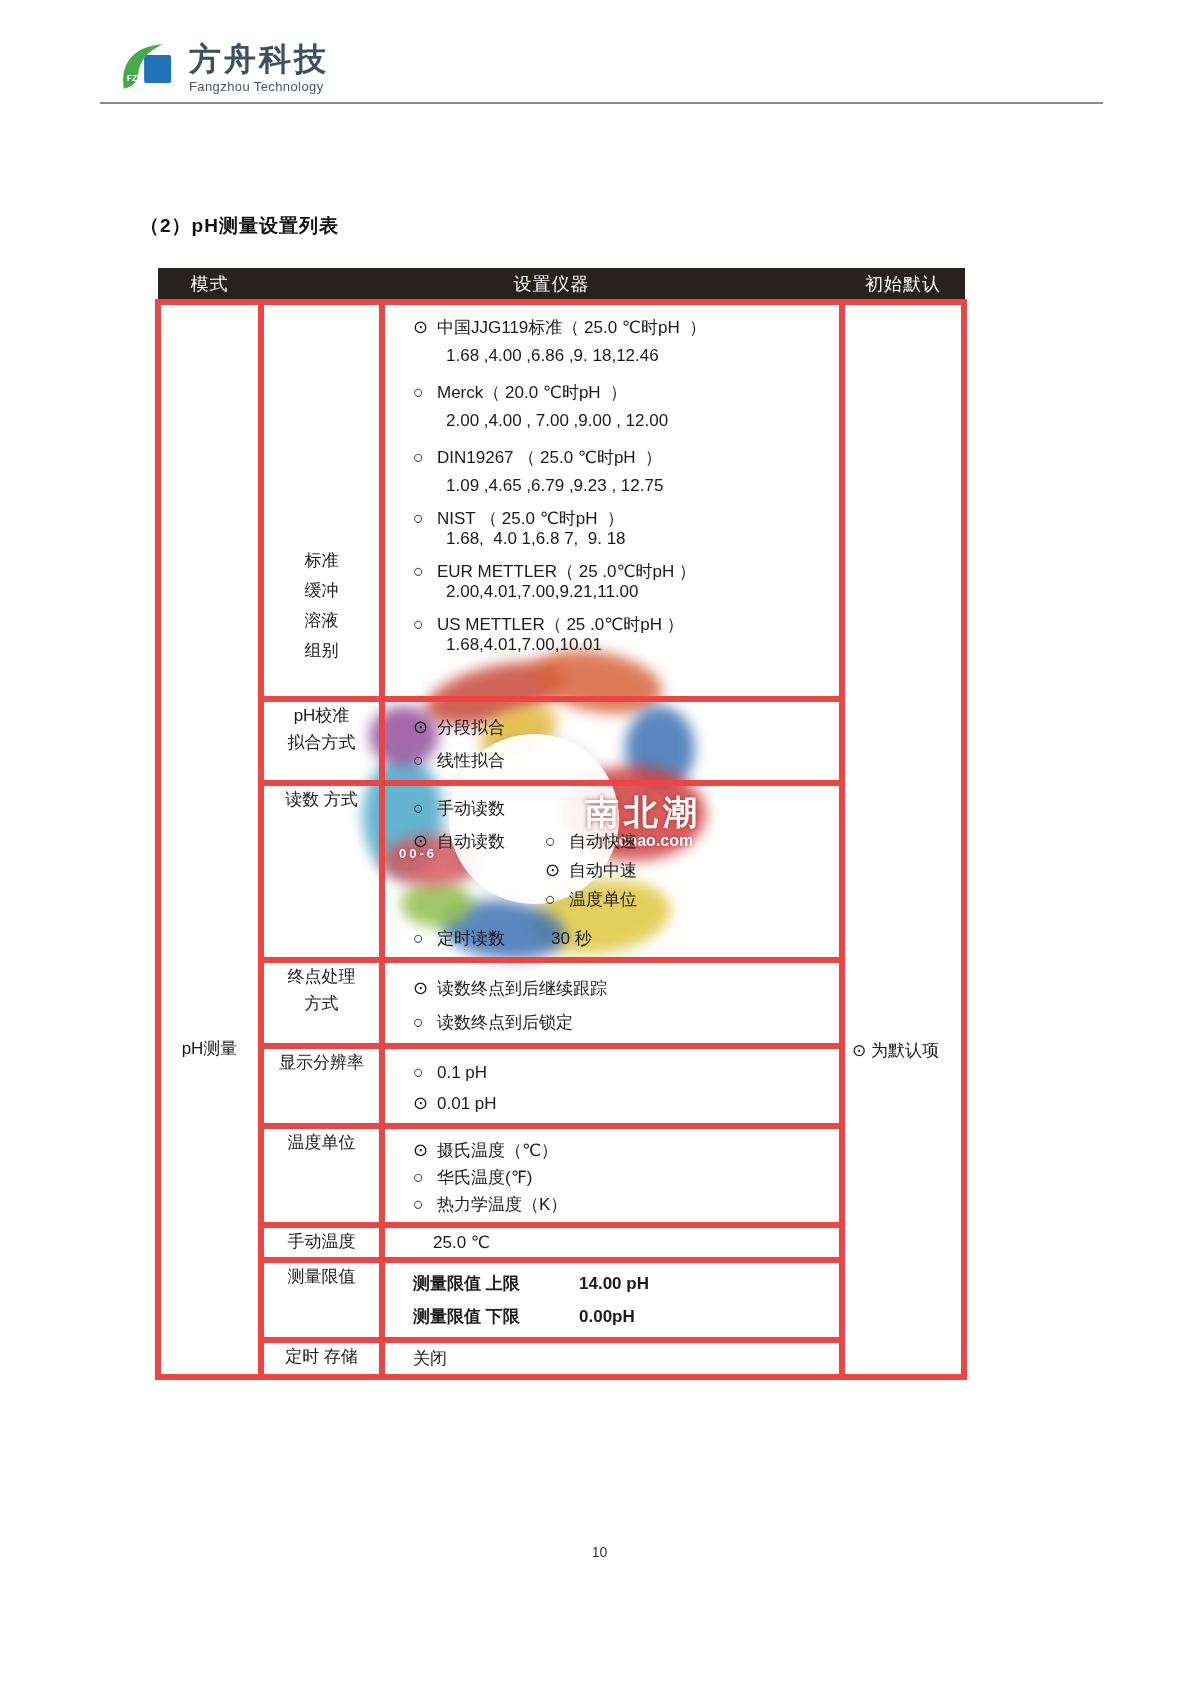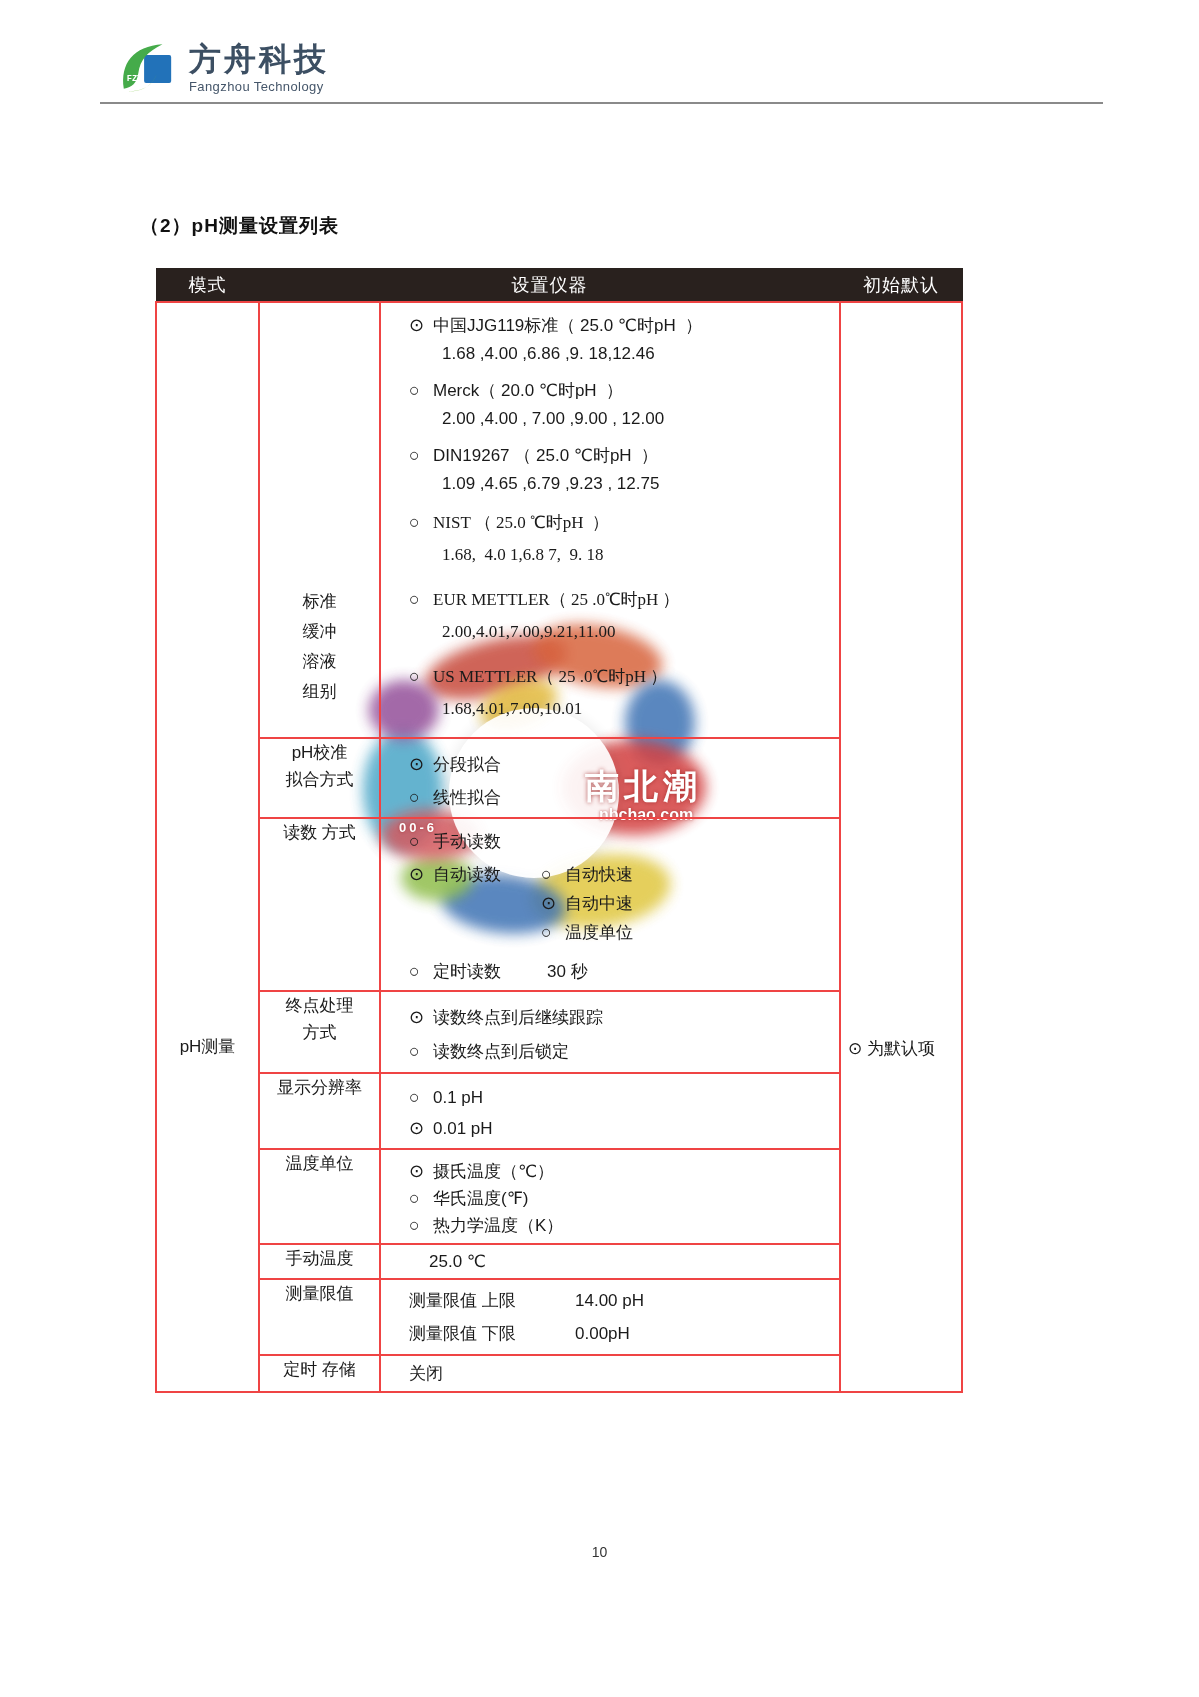--- a/index.html
+++ b/index.html
@@ -15,21 +15,21 @@
   .logo-box { width:58px; height:53px;font-family:Liberation Mono, monospace; }
   .company-block { display:flex; flex-direction:column; }
   .company-cn { font-size:32px; font-weight:bold; color:#3c4f63; letter-spacing:3px; line-height:34px; }
   .company-en { font-size:13px; color:#45566a; margin-top:3px; letter-spacing:0.4px; }
   .header-rule { position:absolute; left:100px; top:102px; width:1003px; border-top:2px solid #8a8a8a; z-index:3; }
 
   
   .section-title { position:absolute; left:140px; top:213px; font-size:19px; font-weight:bold; color:#111; z-index:3; letter-spacing:1px; }
 
   
-  .watermark { position:absolute; left:363px; top:622px; width:345px; height:345px; z-index:1; opacity:0.92; }
+  .watermark { position:absolute; left:363px; top:648px; width:345px; height:345px; z-index:1; opacity:0.92; }
   .wm-blob { position:absolute; border-radius:50%; filter:blur(7px); opacity:0.85; }
   .wm-b1 { left:60px; top:18px; width:145px; height:55px; background:#c23a2a; transform:rotate(-14deg); }
   .wm-b2 { left:170px; top:4px; width:130px; height:60px; background:#d4562c; transform:rotate(10deg); }
   .wm-b3 { left:262px; top:58px; width:70px; height:85px; background:#2d66ad; }
   .wm-b4 { left:198px; top:118px; width:145px; height:95px; background:#cf2f2f; }
   .wm-b5 { left:168px; top:233px; width:140px; height:72px; background:#ddc22f; transform:rotate(-8deg); }
   .wm-b6 { left:78px; top:253px; width:125px; height:58px; background:#2d66ad; transform:rotate(6deg); }
   .wm-b7 { left:38px; top:233px; width:72px; height:46px; background:#86b83c; }
   .wm-b8 { left:0px; top:108px; width:80px; height:120px; background:#3a9ec2; }
   .wm-b9 { left:6px; top:58px; width:70px; height:60px; background:#8a4090; }
@@ -47,21 +47,21 @@
   
   .settings-table {
     position:absolute; left:155px; top:268px; width:806px; z-index:2;
     border-collapse:collapse; table-layout:fixed; background:transparent;
     font-size:17px; color:#1a1a1a;
   }
   .settings-table th {
     background:#29211e; color:#ffffff; font-size:18px; font-weight:normal;
     height:33px; border:1px solid #29211e; letter-spacing:1px;
   }
-  .settings-table td { border:2px solid #ef4444; vertical-align:top; background:transparent; }
+  .settings-table td { border:6px solid #ef4444; vertical-align:top; background:transparent; }
 
   tr.r1 td.rh { height:397px; }
   tr.r2 td { height:71px; }
   tr.r3 td { height:169px; }
   tr.r4 td { height:73px; }
   tr.r5 td { height:72px; }
   tr.r6 td { height:93px; }
   tr.r7 td { height:35px; }
   tr.r8 td { height:73px; }
   tr.r9 td { height:37px; }
@@ -75,21 +75,21 @@
   .label-cell.bottom { vertical-align:bottom; padding-bottom:30px; line-height:30px; }
 
   .content-cell { padding:8px 10px 4px 28px; }
   .content-cell.v-mid { vertical-align:middle; padding-top:0; padding-bottom:0; }
 
   .opt-line { line-height:28px; white-space:pre-wrap; }
   .bullet { display:inline-block; width:24px; font-size:18px; }
   .opt-values { line-height:28px; white-space:pre-wrap;margin-left:33px; }
   .opt-group { margin-bottom:8px; }
   .opt-group.gap-lg { margin-bottom:12px; }
-  .opt-group.sp-lg .opt-line, .opt-group.sp-lg .opt-values { line-height:32px;font-family:Liberation Serif, serif; }
+  .opt-group.sp-lg .opt-line, .opt-group.sp-lg .opt-values { line-height:20px; }
 
   .fitting-cell .opt-line { line-height:31px; margin-top:2px; }
   .endpoint-cell .opt-line { line-height:32px; margin-top:1px; }
   .resolution-cell .opt-line { line-height:31px; }
   .temp-cell .opt-line { line-height:27px; }
 
   .auto-block { display:flex; margin-top:4px; }
   .auto-main { width:132px; }
   .auto-opts .opt-line { line-height:28px; }
   .timed-line { margin-top:10px; }
@@ -253,21 +253,21 @@
 
       <tr class="r7">
         <td class="label-cell">手动温度</td>
         <td class="content-cell v-mid">
           <span class="indent-extra">25.0 ℃</span>
         </td>
       </tr>
 
       <tr class="r8">
         <td class="label-cell">测量限值</td>
-        <td class="content-cell" style="padding-top:4px;">
+        <td class="content-cell" style="padding-top:4px;font-weight:bold;">
           <div class="limit-line">
               <span class="limit-label">测量限值 上限</span>
               <span>14.00 pH</span>
             </div>
           <div class="limit-line">
               <span class="limit-label">测量限值 下限</span>
               <span>0.00pH</span>
             </div>
         </td>
       </tr>

